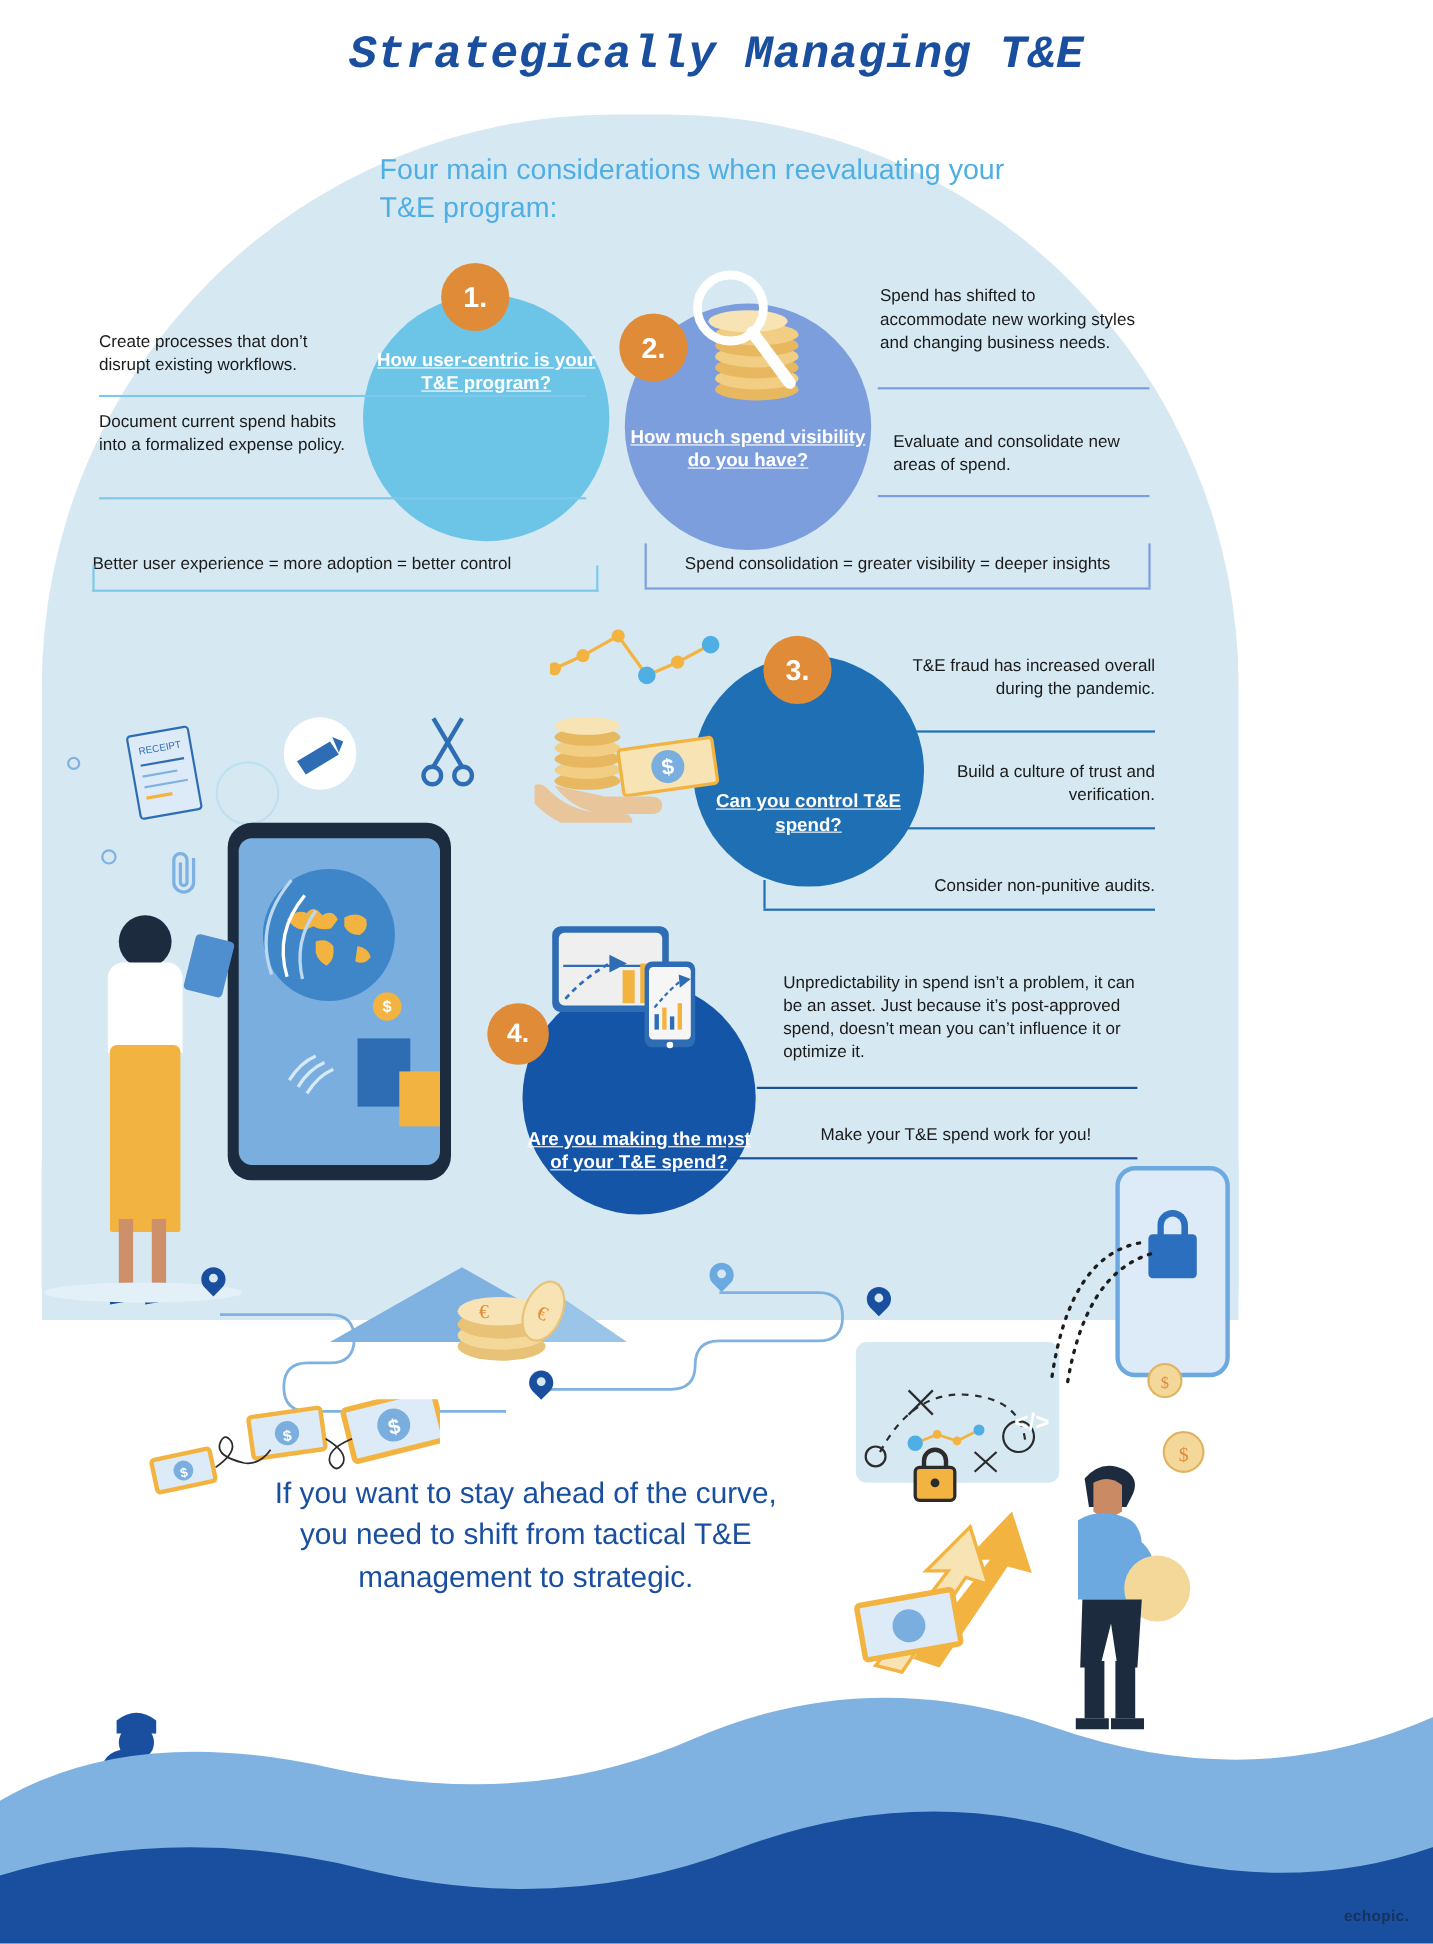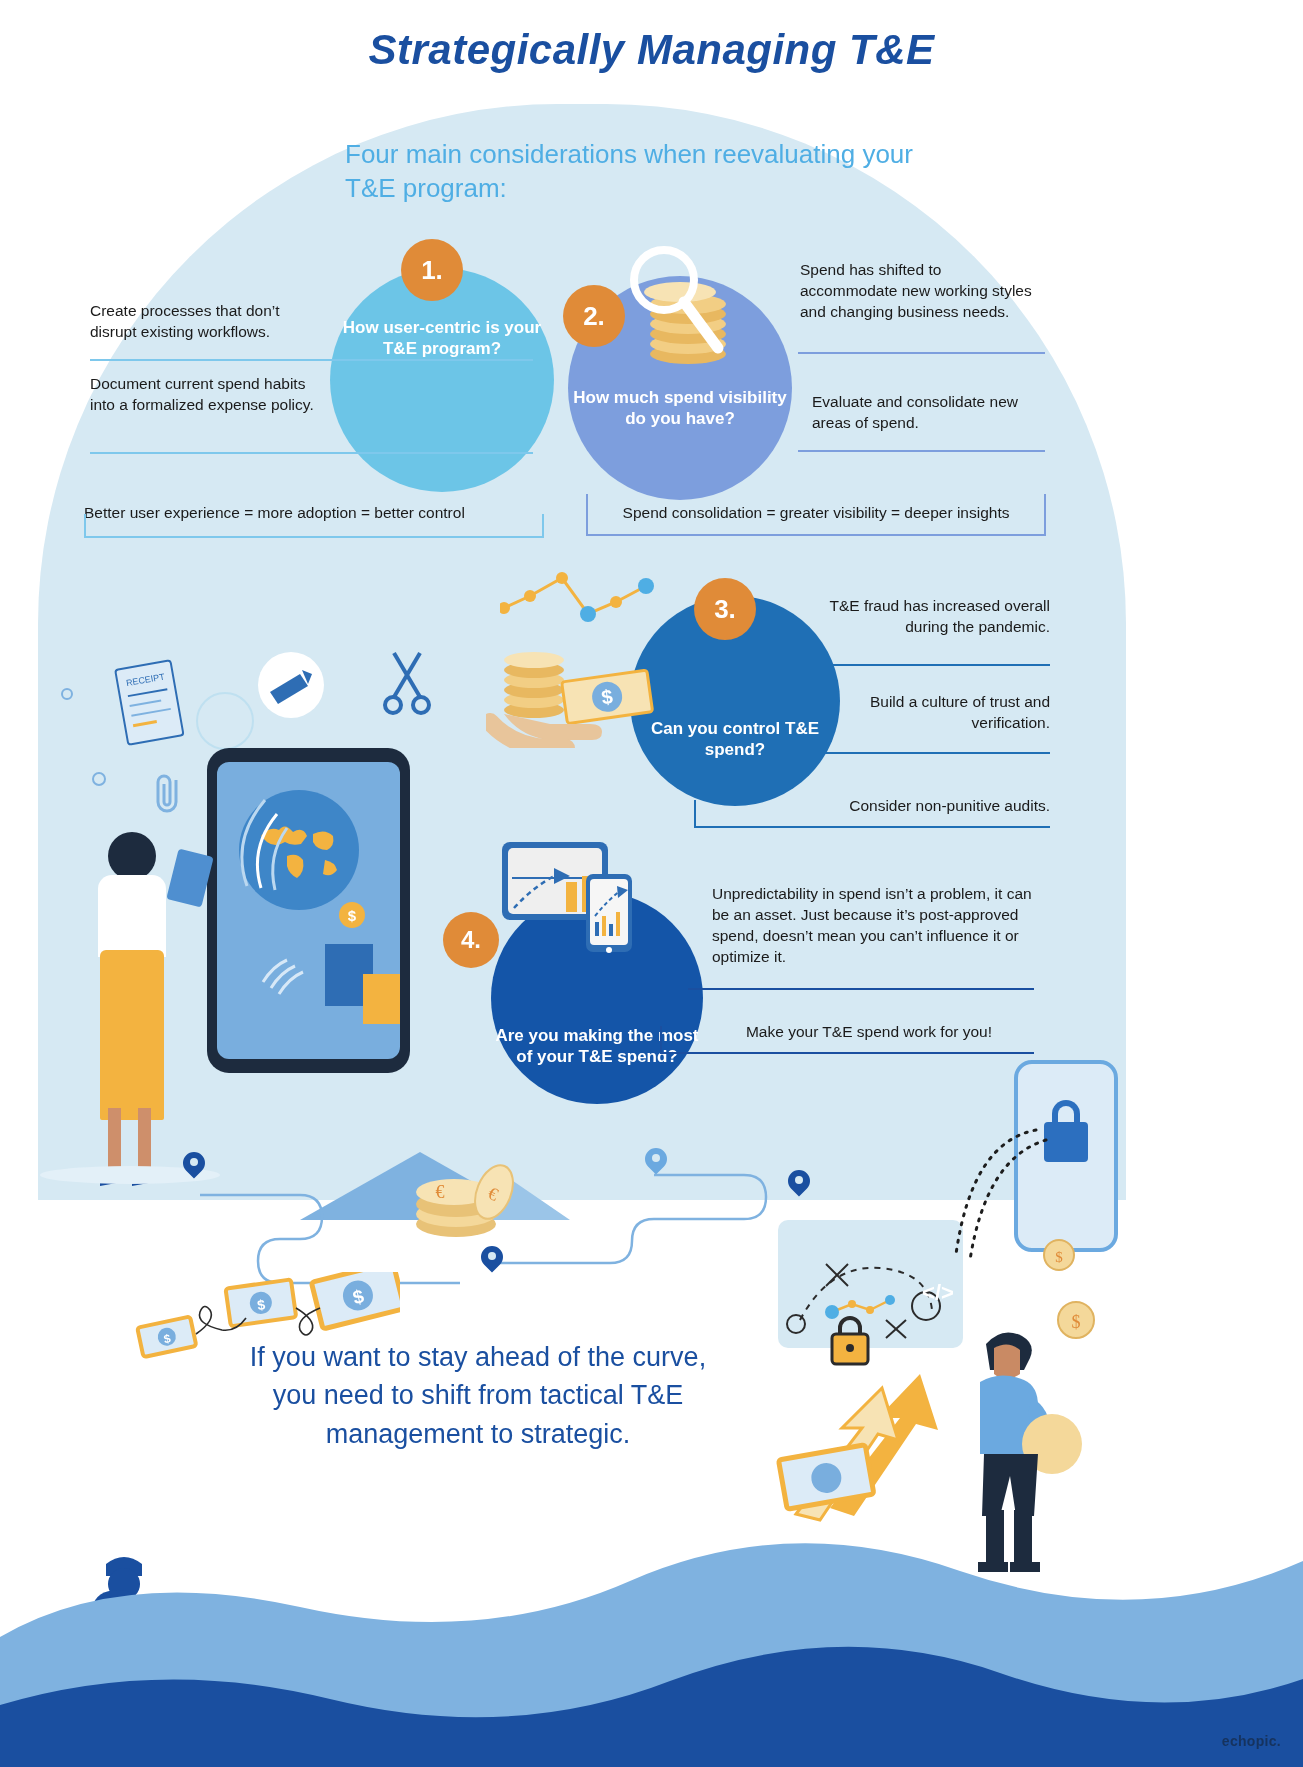--- a/index.html
+++ b/index.html
@@ -8,21 +8,21 @@
     background:#ffffff; overflow:hidden;
     font-family:"Liberation Sans", sans-serif;
     -webkit-font-smoothing:antialiased;
   }
 
   
   .title {
     position:absolute; top:26px; left:0; width:100%;
     text-align:center; font-size:42px; font-weight:bold;
     font-style:italic; color:#1A4FA0;
-    font-family:Liberation Sans, sans-serif;
+    font-family:Liberation Mono, monospace;
     letter-spacing:0.5px;
   }
 
   
   .arch {
     position:absolute; left:38px; top:104px;
     width:1088px; height:1068px;
     background:#D6E9F3;
     border-radius:520px 520px 0 0;
   }
@@ -37,28 +37,29 @@
     font-size:26px; font-weight:normal; line-height:1.3;
     color:#4FAEE4;
   }
 
   
   .circle {
     position:absolute; border-radius:50%;
     display:flex; align-items:center; justify-content:flex-start;
     text-align:center; color:#ffffff; font-weight:bold;
     line-height:1.25;
+    text-decoration:underline;
   }
   .c1 { left:330px; top:268px; width:224px; height:224px; background:#6CC5E7; font-size:17px; }
   .c1 span { position:relative; top:-42px; }
   .c2 { left:568px; top:276px; width:224px; height:224px; background:#7D9EDD; font-size:17px; }
   .c2 span { position:relative; top:20px; }
   .c3 { left:630px; top:596px; width:210px; height:210px; background:#1F6FB5; font-size:17px; }
   .c3 span { position:relative; top:38px; }
-  .c4 { left:475px; top:892px; width:212px; height:212px; background:#1455A8; font-size:17px;margin-left:16px; }
+  .c4 { left:475px; top:892px; width:212px; height:212px; background:#1455A8; font-size:17px; }
   .c4 span { position:relative; top:48px; }
 
   .num {
     position:absolute; border-radius:50%; background:#E08B38;
     color:#fff; font-weight:bold; display:flex;
     align-items:center; justify-content:center;
   }
   .n1 { left:401px; top:239px; width:62px; height:62px; font-size:26px; }
   .n2 { left:563px; top:285px; width:62px; height:62px; font-size:26px; }
   .n3 { left:694px; top:578px; width:62px; height:62px; font-size:26px; }

